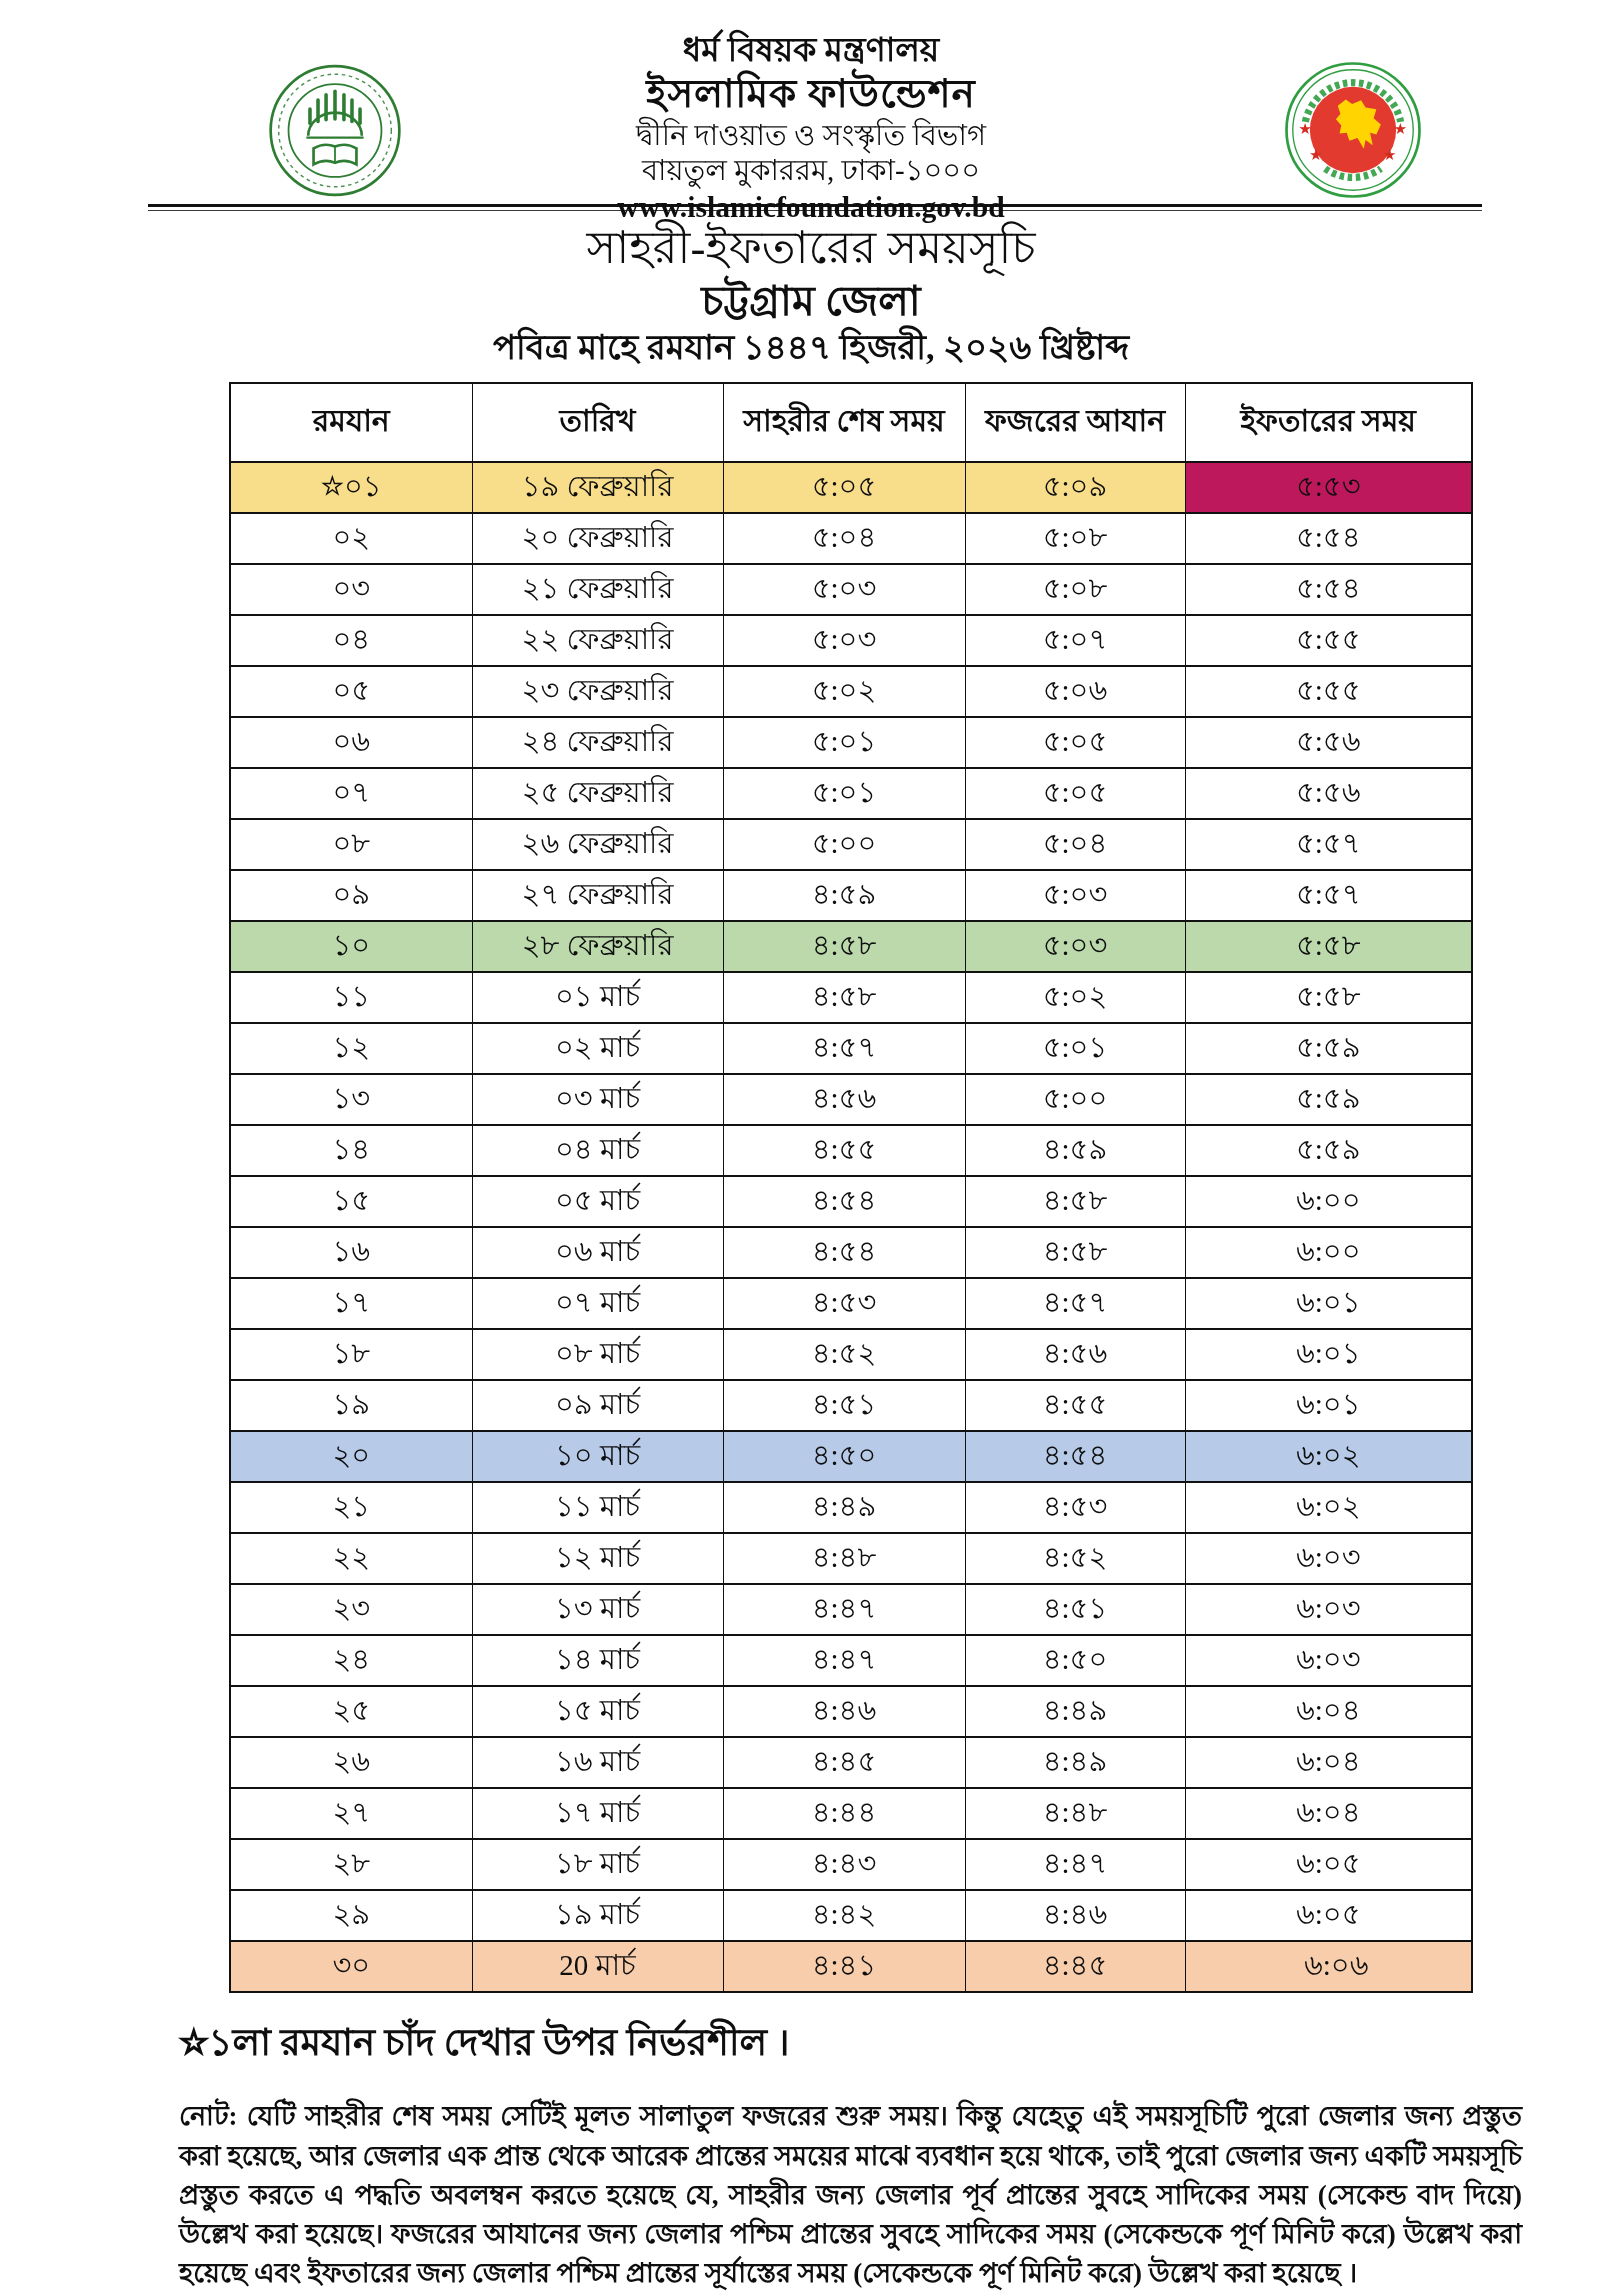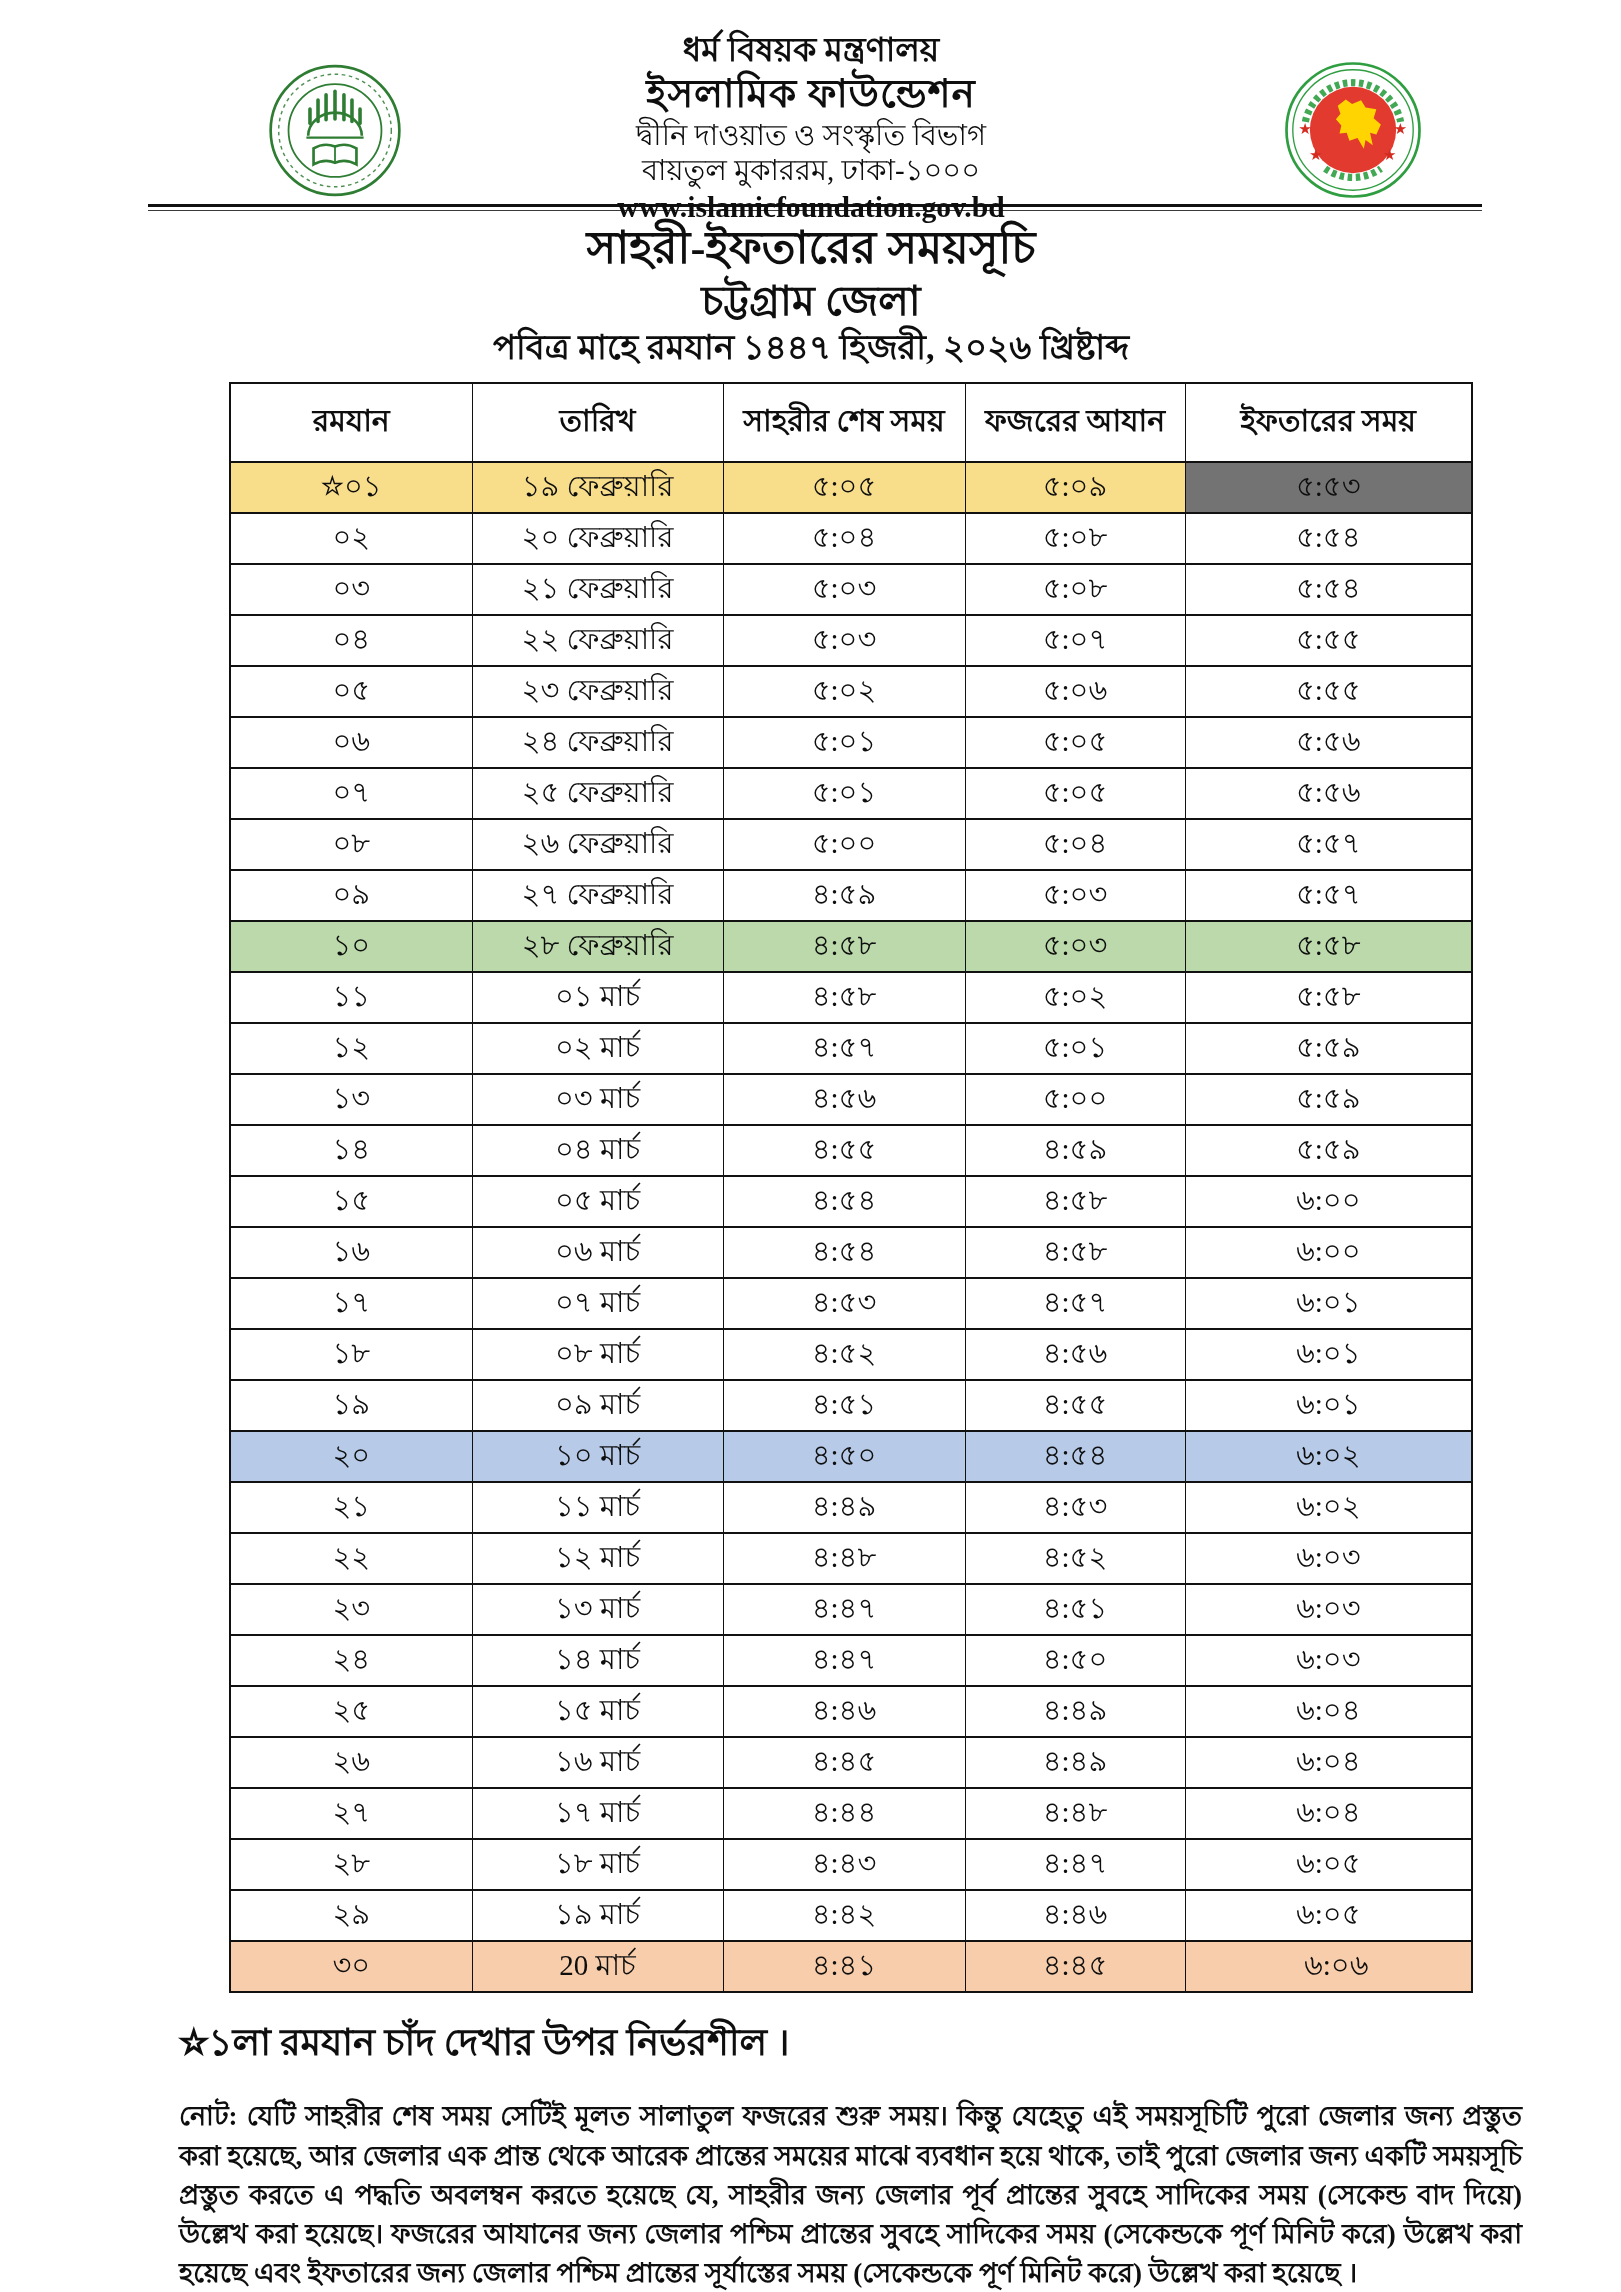--- a/index.html
+++ b/index.html
@@ -16,21 +16,21 @@
   .h-address  { font-size:29px; }
   .h-website  { font-size:29.6px; font-weight:bold; }
   .logo { position:absolute; top:59px; }
   .logo-left  { left:267px; }
   .logo-right { left:1282px; }
 
   .rule { margin:5.4px 140px 0 148px; height:6.3px; border-top:3.6px solid #111; border-bottom:1.8px solid #3a3a3a; }
 
   
   .title-block { text-align:center; margin-top:9px; line-height:1.25; }
-  .t1 { font-size:45px; font-weight:bold; }
+  .t1 { font-size:45px; font-weight:normal; }
   .t2 { font-size:41px; font-weight:bold; }
   .t3 { font-size:34px; font-weight:bold; }
 
   
   table.schedule { margin:12.5px 0 0 229px; width:1241px; border-collapse:collapse; table-layout:fixed;
                    border:2.7px solid #111; }
   .c1{width:242px;} .c2{width:251px;} .c3{width:242px;} .c4{width:220px;} .c5{width:287px;}
   table.schedule th, table.schedule td {
       border-left:1.8px solid #111; border-right:1.8px solid #111;
       border-top:2.7px solid #111; border-bottom:2.7px solid #111;
@@ -127,21 +127,21 @@
         <th>ফজরের আযান</th>
         <th>ইফতারের সময়</th>
       </tr>
     </thead>
     <tbody>
         <tr style="background: rgb(248, 222, 139);">
           <td style="background: rgb(248, 222, 139);">☆০১</td>
           <td style="background: rgb(248, 222, 139);">১৯ ফেব্রুয়ারি</td>
           <td style="background: rgb(248, 222, 139);">৫:০৫</td>
           <td style="background: rgb(248, 222, 139);">৫:০৯</td>
-          <td style="background: #737373; margin-top: 20px;">৫:৫৩</td>
+          <td style="background: #be185d; margin-top: 20px;">৫:৫৩</td>
         </tr>
         <tr>
           <td>০২</td>
           <td>২০ ফেব্রুয়ারি</td>
           <td>৫:০৪</td>
           <td>৫:০৮</td>
           <td>৫:৫৪</td>
         </tr>
         <tr>
           <td>০৩</td>

